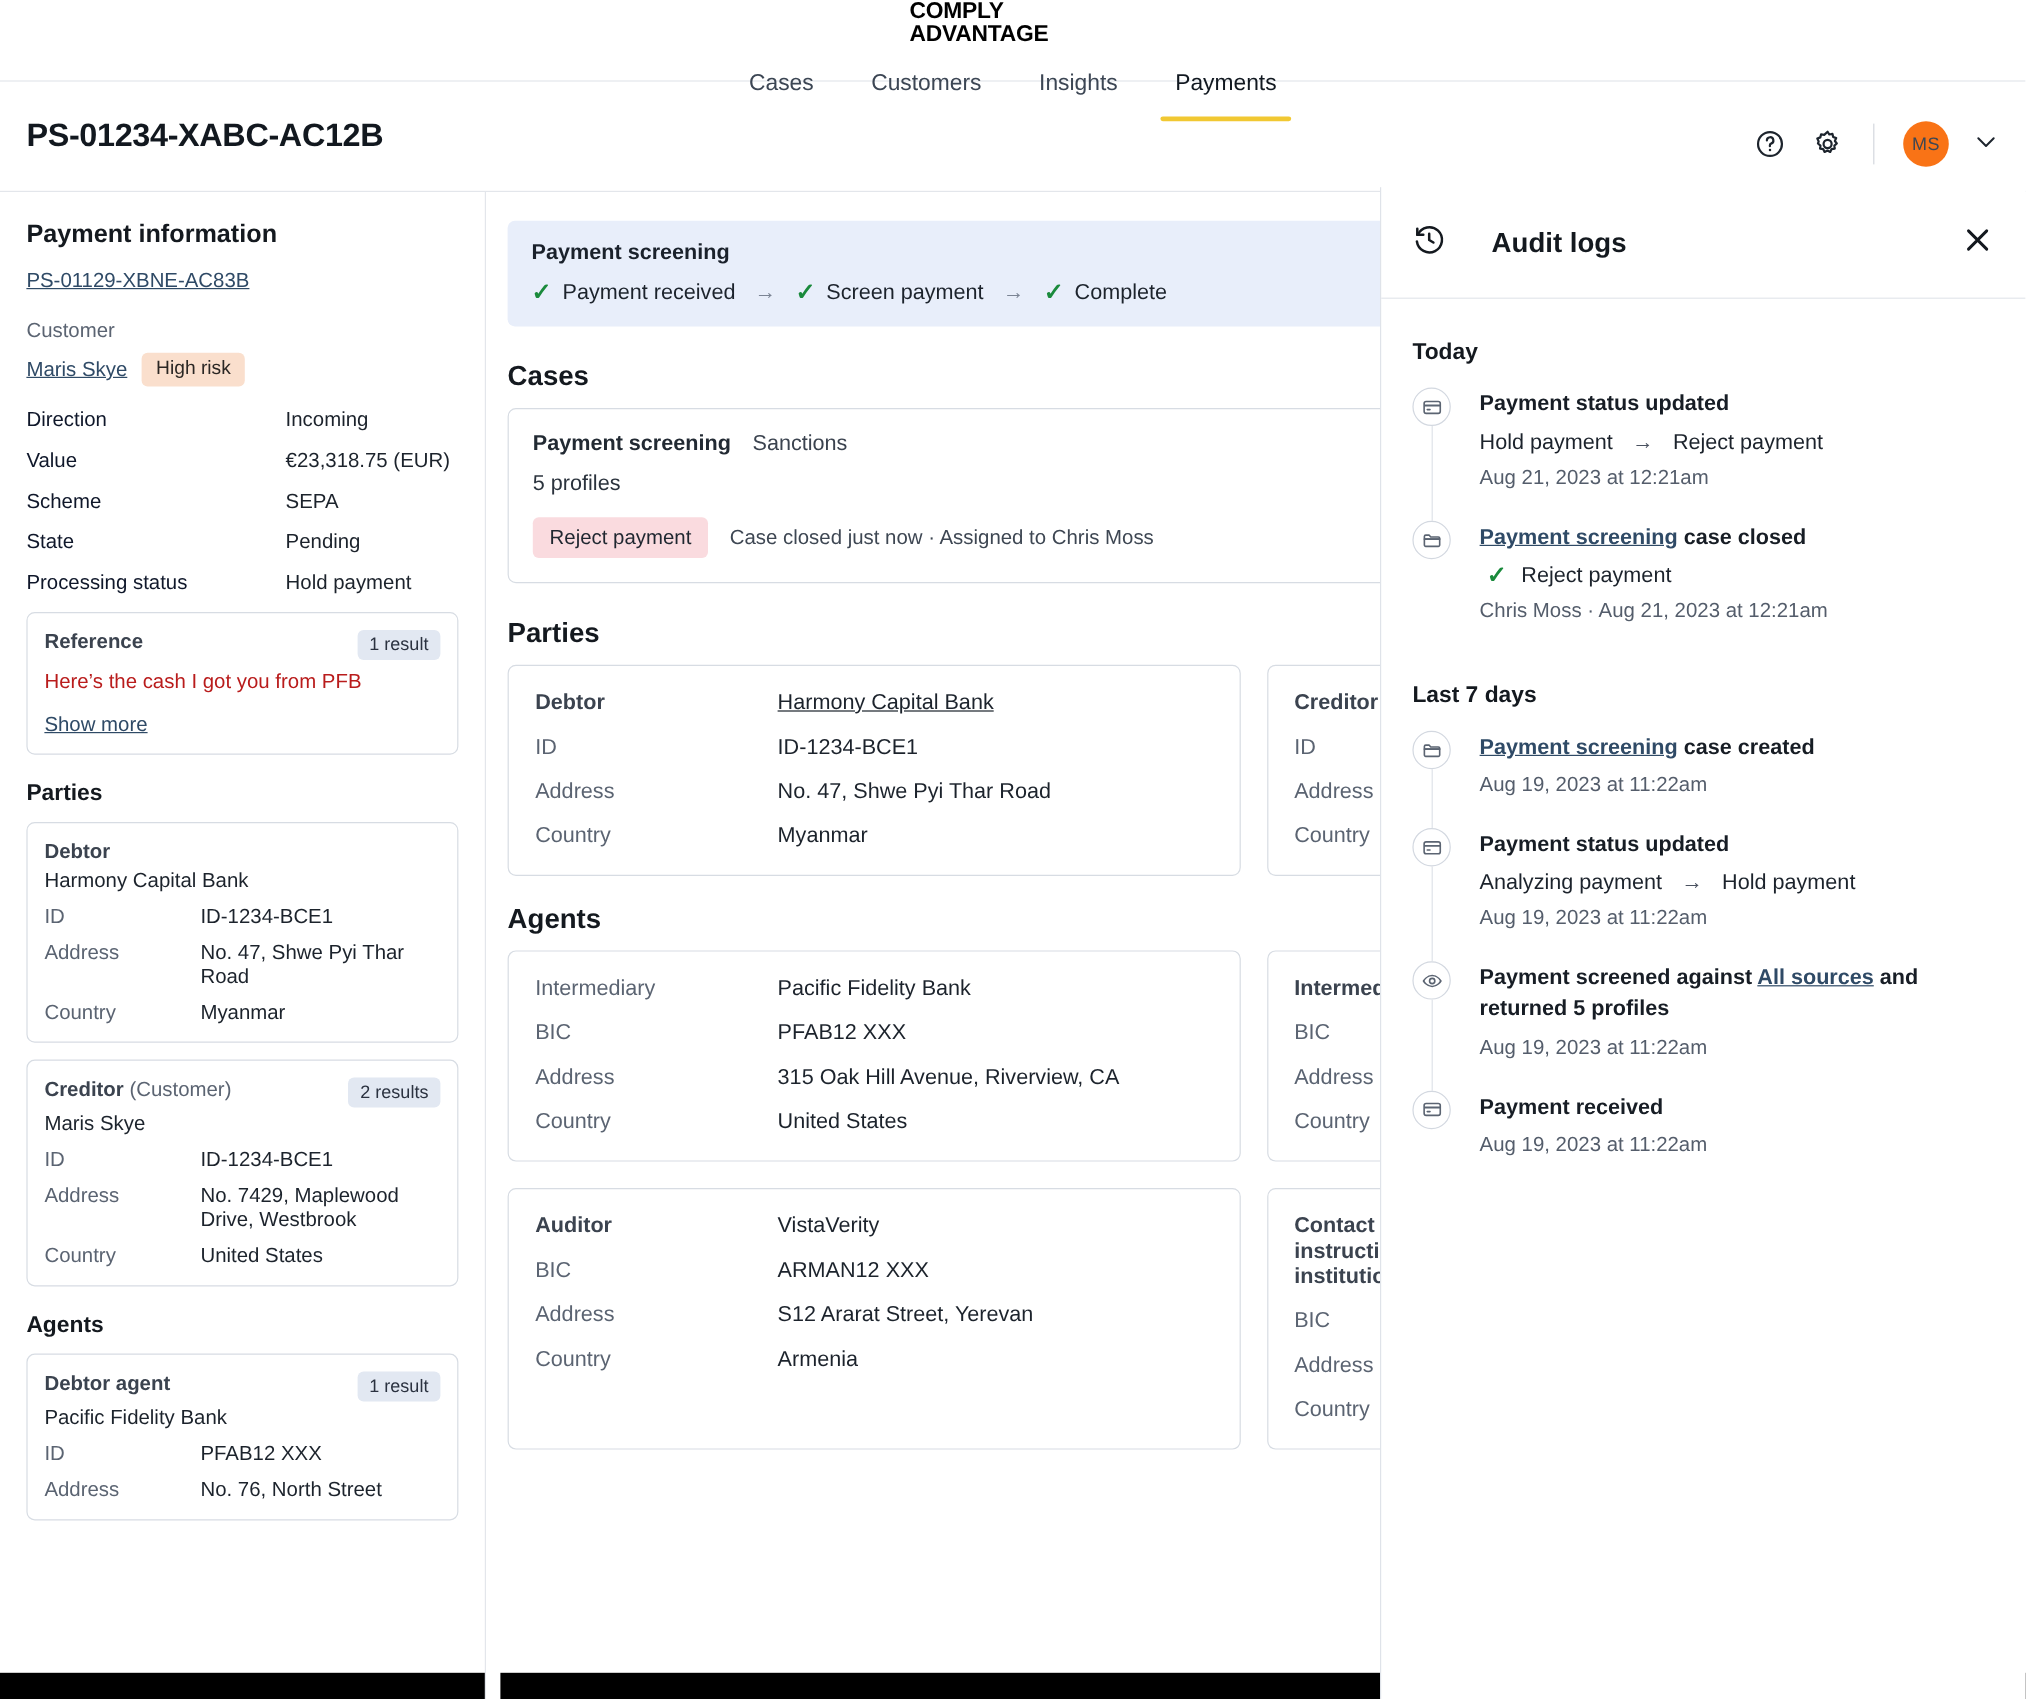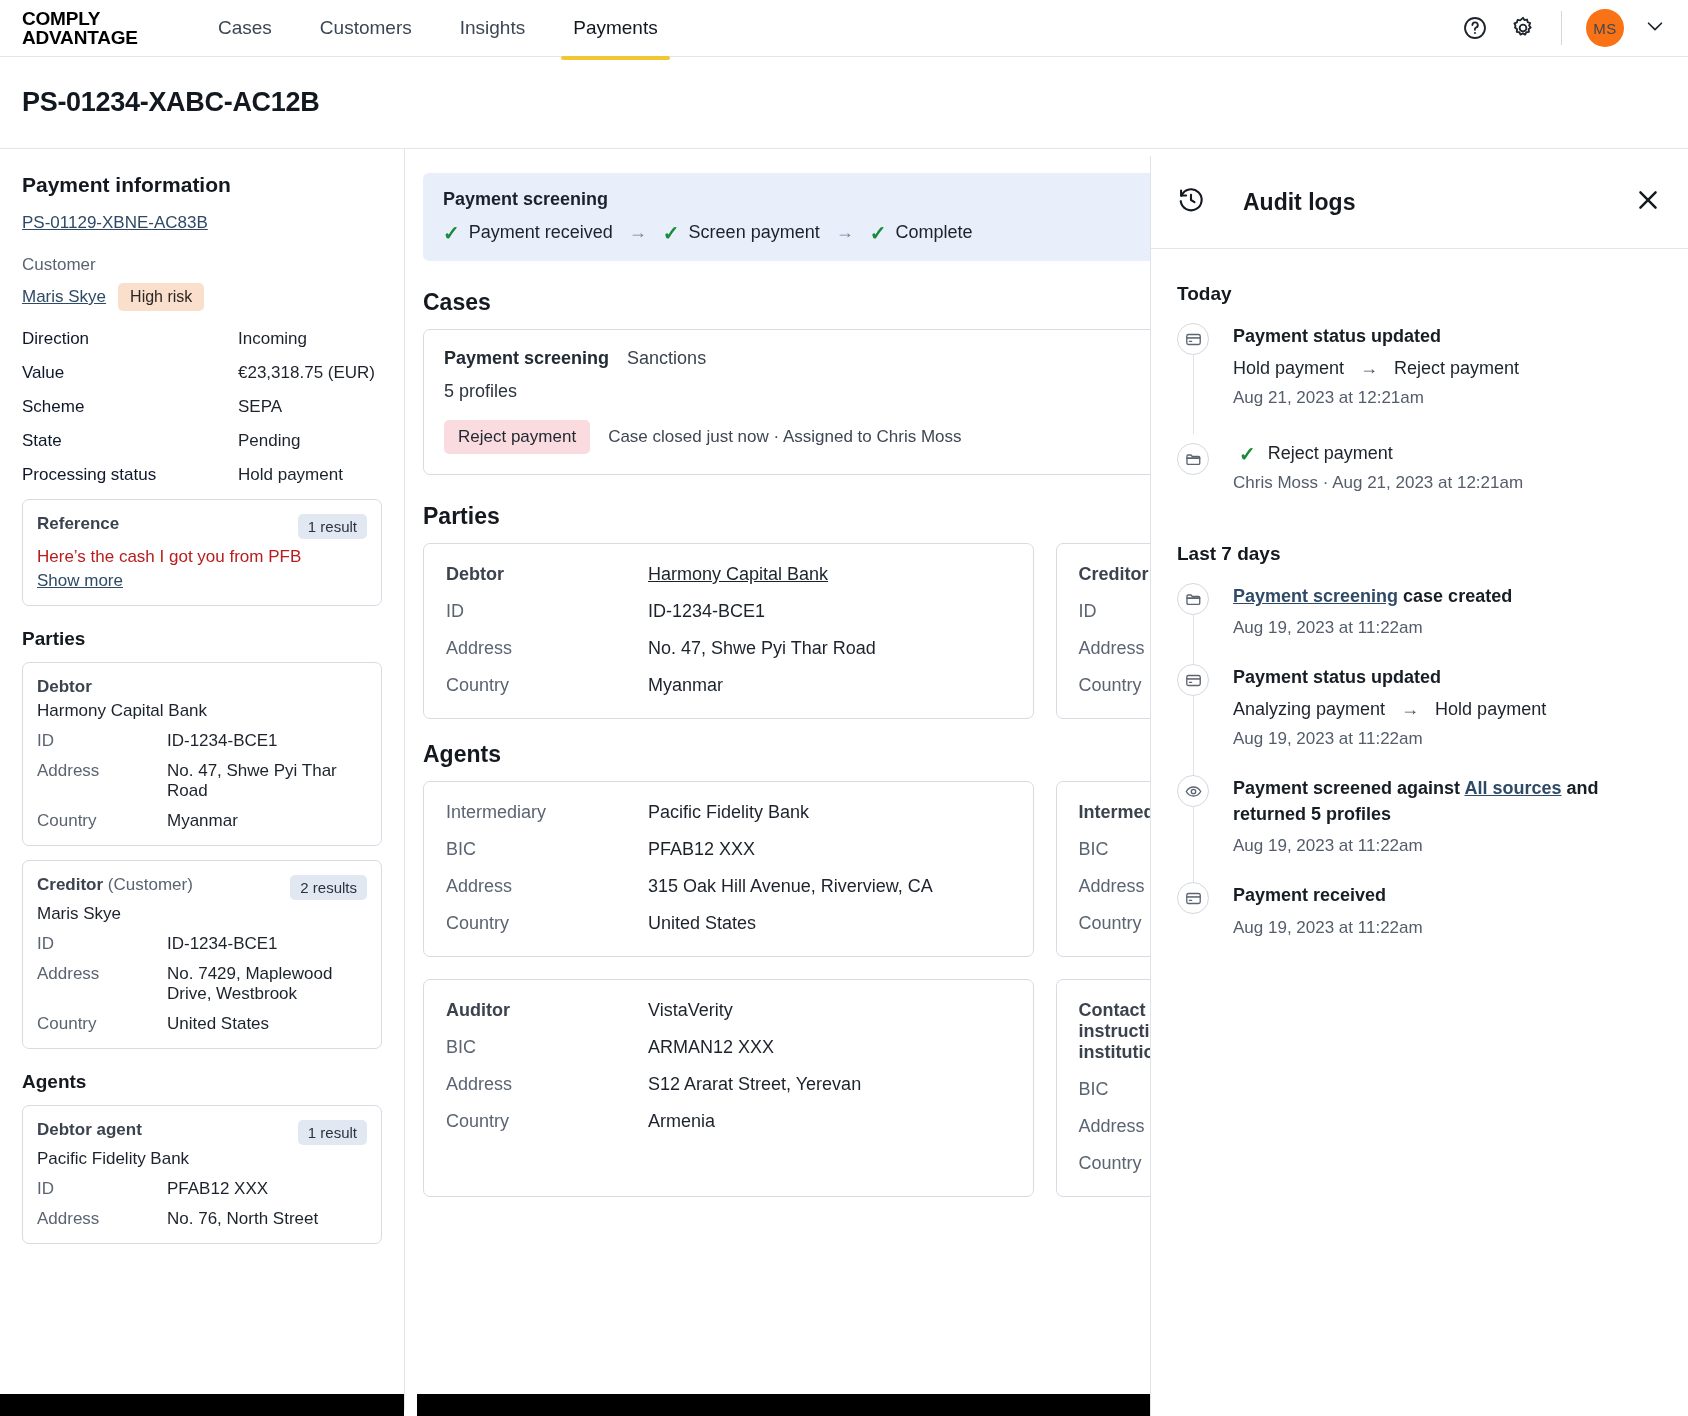--- a/index.html
+++ b/index.html
@@ -7,25 +7,26 @@
     width: 1688px; height: 1416px;
     font-family: "Liberation Sans", sans-serif;
     background: #ffffff;
     color: #1f2733;
     overflow: hidden;
   }
   body { position: relative; }
 
   
   .topnav {
-    height: 57px;
+    height: 68px;
     display: flex; align-items: center;
     padding: 0 22px 0 22px;
     border-bottom: 1px solid #e3e6eb;
     position: relative;
+    flex-direction: column;
   }
   .logo {
     font-weight: 700; font-size: 19px; line-height: 19px;
     letter-spacing: -0.2px; color: #000;
     width: 172px;
   }
   .logo span { display: block; }
   .navtabs { display: flex; align-items: center; height: 63px; gap: 0; }
   .navtab {
     font-size: 19px; color: #3c4654;
@@ -96,21 +97,21 @@
   }
   .card-head { display:flex; align-items:flex-start; justify-content:space-between; }
   .card-title { font-size:17px; font-weight:700; color:#3b434f; }
   .card-title .sub { font-weight:400; color:#5b6472; }
   .chip-result {
     background:#e2e8f2; color:#2b3240; font-size:15px;
     padding:4px 10px; border-radius:5px; white-space:nowrap;
   }
   .card-sub { font-size:17px; color:#1c232c; margin-top:4px; margin-bottom:10px; }
   .card-text { font-size:17px; color:#b91c1c; margin-top:8px; }
-  .showmore { font-size:17px; margin-top:4px; display:inline-block; }
+  .showmore { font-size:17px; margin-top:16px; display:inline-block; }
   .kvc { display:flex; font-size:17px; margin-top:10px; }
   .kvc .k { width:130px; flex:0 0 130px; color:#5b6472; }
   .kvc .v { color:#1c232c; }
   .sec-sub { font-size:19px; font-weight:700; color:#14191f; margin:22px 0 12px 0; }
 
   
   .screening-banner {
     background:#e8eefa; border-radius:6px; padding:16px 20px 18px 20px;
     margin-bottom: 28px;
   }
@@ -526,20 +527,23 @@
       </div>
 
       <div class="entry last">
         <span class="node">
           <svg width="17" height="17" viewBox="0 0 24 24" fill="none" stroke="#5b6472" stroke-width="1.9" stroke-linejoin="round">
             <path d="M2.8 7.2a1.6 1.6 0 0 1 1.6-1.6h4.1l1.8 2.1h8.9a1.6 1.6 0 0 1 1.6 1.6v1H2.8z"></path>
             <path d="M2.8 10.3h18v6.9a1.6 1.6 0 0 1-1.6 1.6H4.4a1.6 1.6 0 0 1-1.6-1.6z"></path>
           </svg>
         </span>
 
+        <div class="e-title">
+          <span class="lnk">Payment screening</span><span> case closed</span>
+        </div>
         <div class="e-check">
           <span class="tick">✓</span>
           <span>Reject payment</span>
         </div>
         <div class="e-time">Chris Moss · Aug 21, 2023 at 12:21am</div>
       </div>
     </div>
 
     <div class="grp-title" style="margin-top:24px;">Last 7 days</div>
     <div class="entries">

